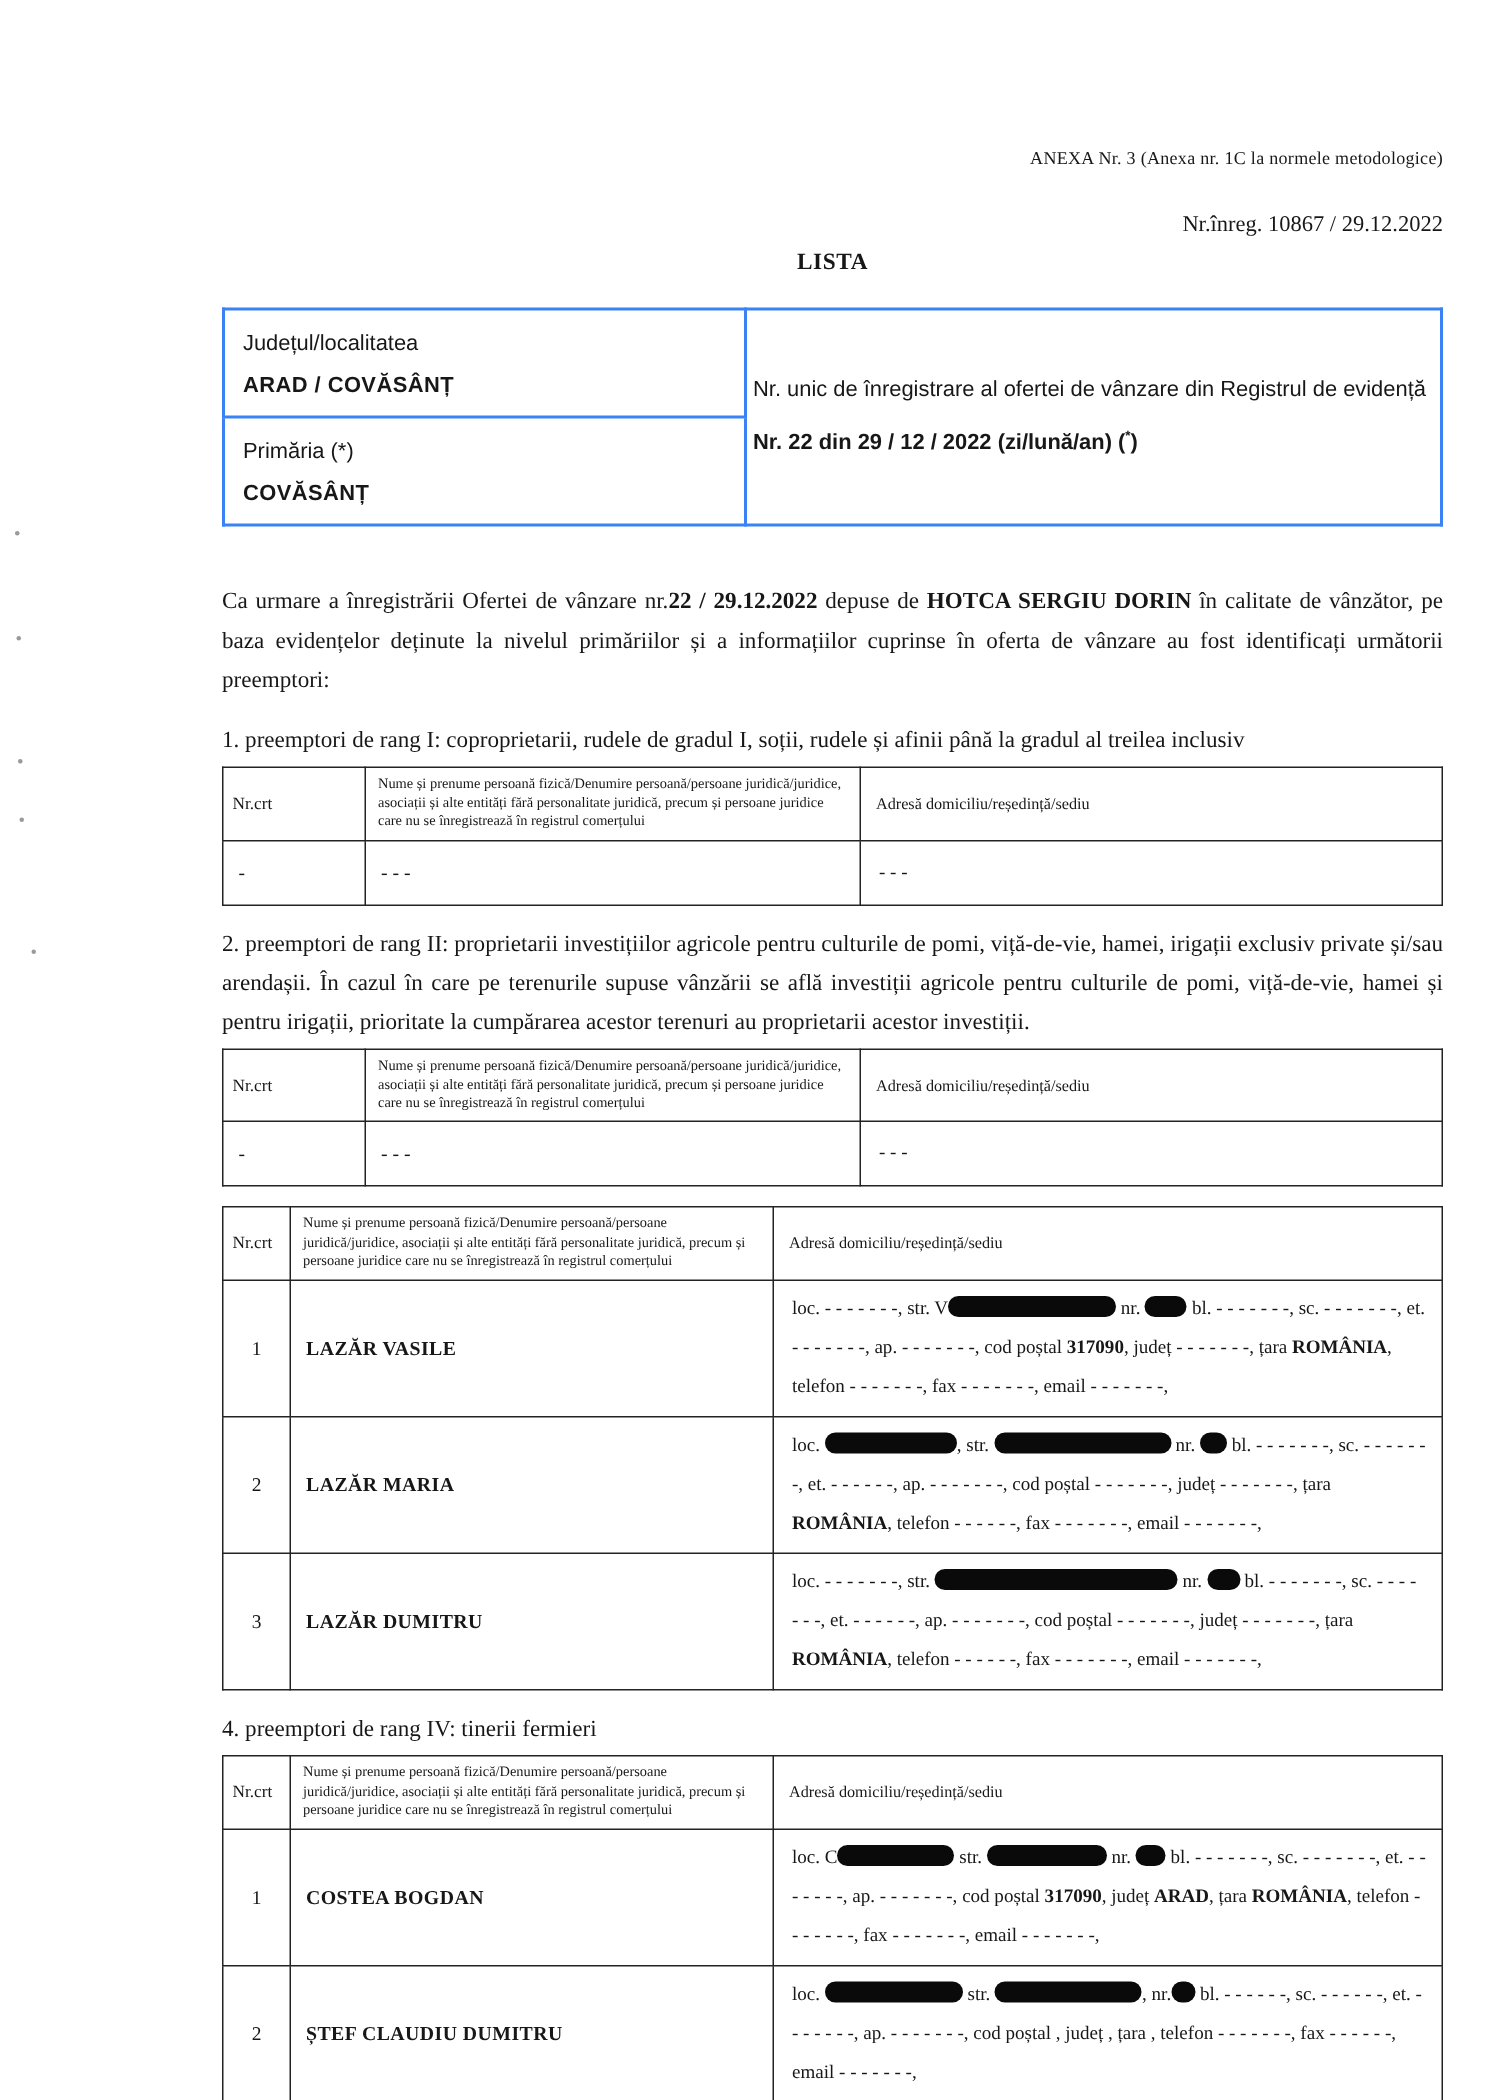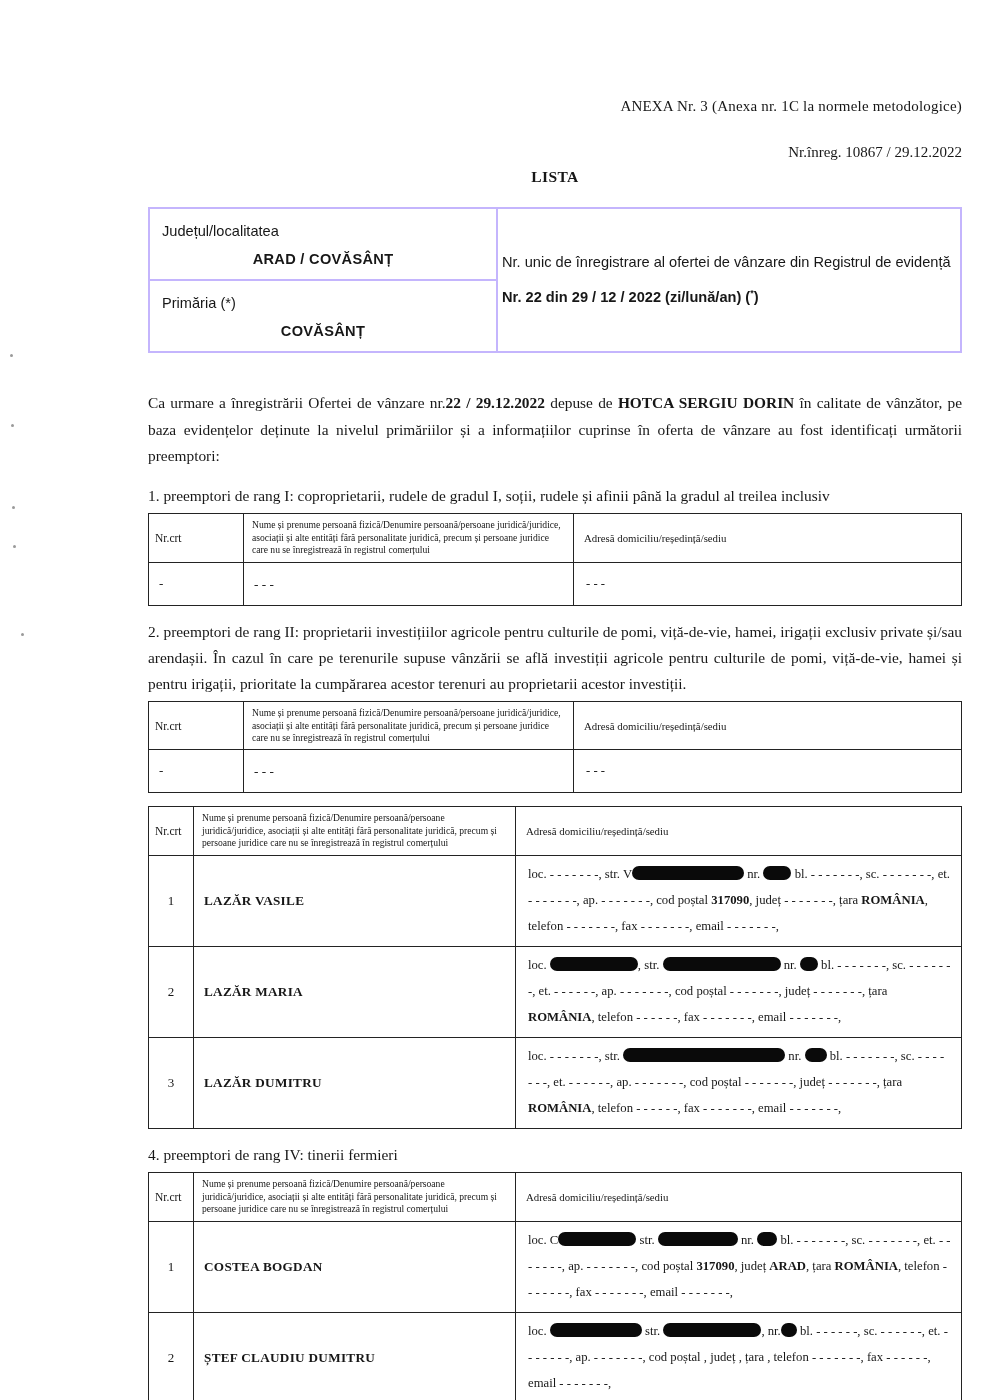--- a/index.html
+++ b/index.html
@@ -2,34 +2,34 @@
 <html><head>
 <meta charset="utf-8">
 <style>
   html,body{margin:0;padding:0;background:#e8e8e8;}
   .page{
     position:relative;width:990px;height:1400px;background:#ffffff;
     font-family:"Liberation Serif", serif;color:#171717;overflow:hidden;
     margin:0 auto;
   }
   .content{padding:98px 28px 0 148px;}
-  .annex-note{text-align:right;font-size:15px;letter-spacing:.2px;}
+  .annex-note{text-align:right;font-size:12px;letter-spacing:.2px;}
   .reg-number{text-align:right;font-size:15px;margin-top:29px;}
   .doc-title{text-align:center;font-weight:bold;font-size:15.5px;margin-top:7px;letter-spacing:.4px;}
   .doc-subtitle{text-align:center;font-weight:bold;font-size:15.5px;line-height:1.68;margin-top:2px;}
 
   
   table.info-table{
     width:100%;border-collapse:collapse;margin-top:21px;
     font-family:"Liberation Sans", sans-serif;font-size:14.6px;
   }
-  table.info-table td{border:2px solid #c4b5fd;padding:7px 12px;vertical-align:middle;}
+  table.info-table td{border:2px solid #3b82f6;padding:7px 12px;vertical-align:middle;}
   .info-left{width:322px;height:56px;}
   .info-label{line-height:1.5;}
-  .info-value{font-weight:bold;margin-top:8px;letter-spacing:.3px;text-align:center;}
+  .info-value{font-weight:bold;margin-top:8px;letter-spacing:.3px;}
   .info-right{line-height:2.0;padding:8px 4px !important;}
   .info-right .reg-label{text-align:justify;}
   .info-right .reg-value{margin-top:6px;font-weight:bold;}
   sup{font-size:9px;}
 
   .intro{ text-align:justify;font-size:15.4px;line-height:1.73;margin:37px 0 0 0;}
 
   .section-heading{text-align:justify;font-size:15.4px;line-height:1.7;margin:13px 0 4px 0;}
 
   table.pre-table{width:100%;border-collapse:collapse;margin-bottom:13px;}

